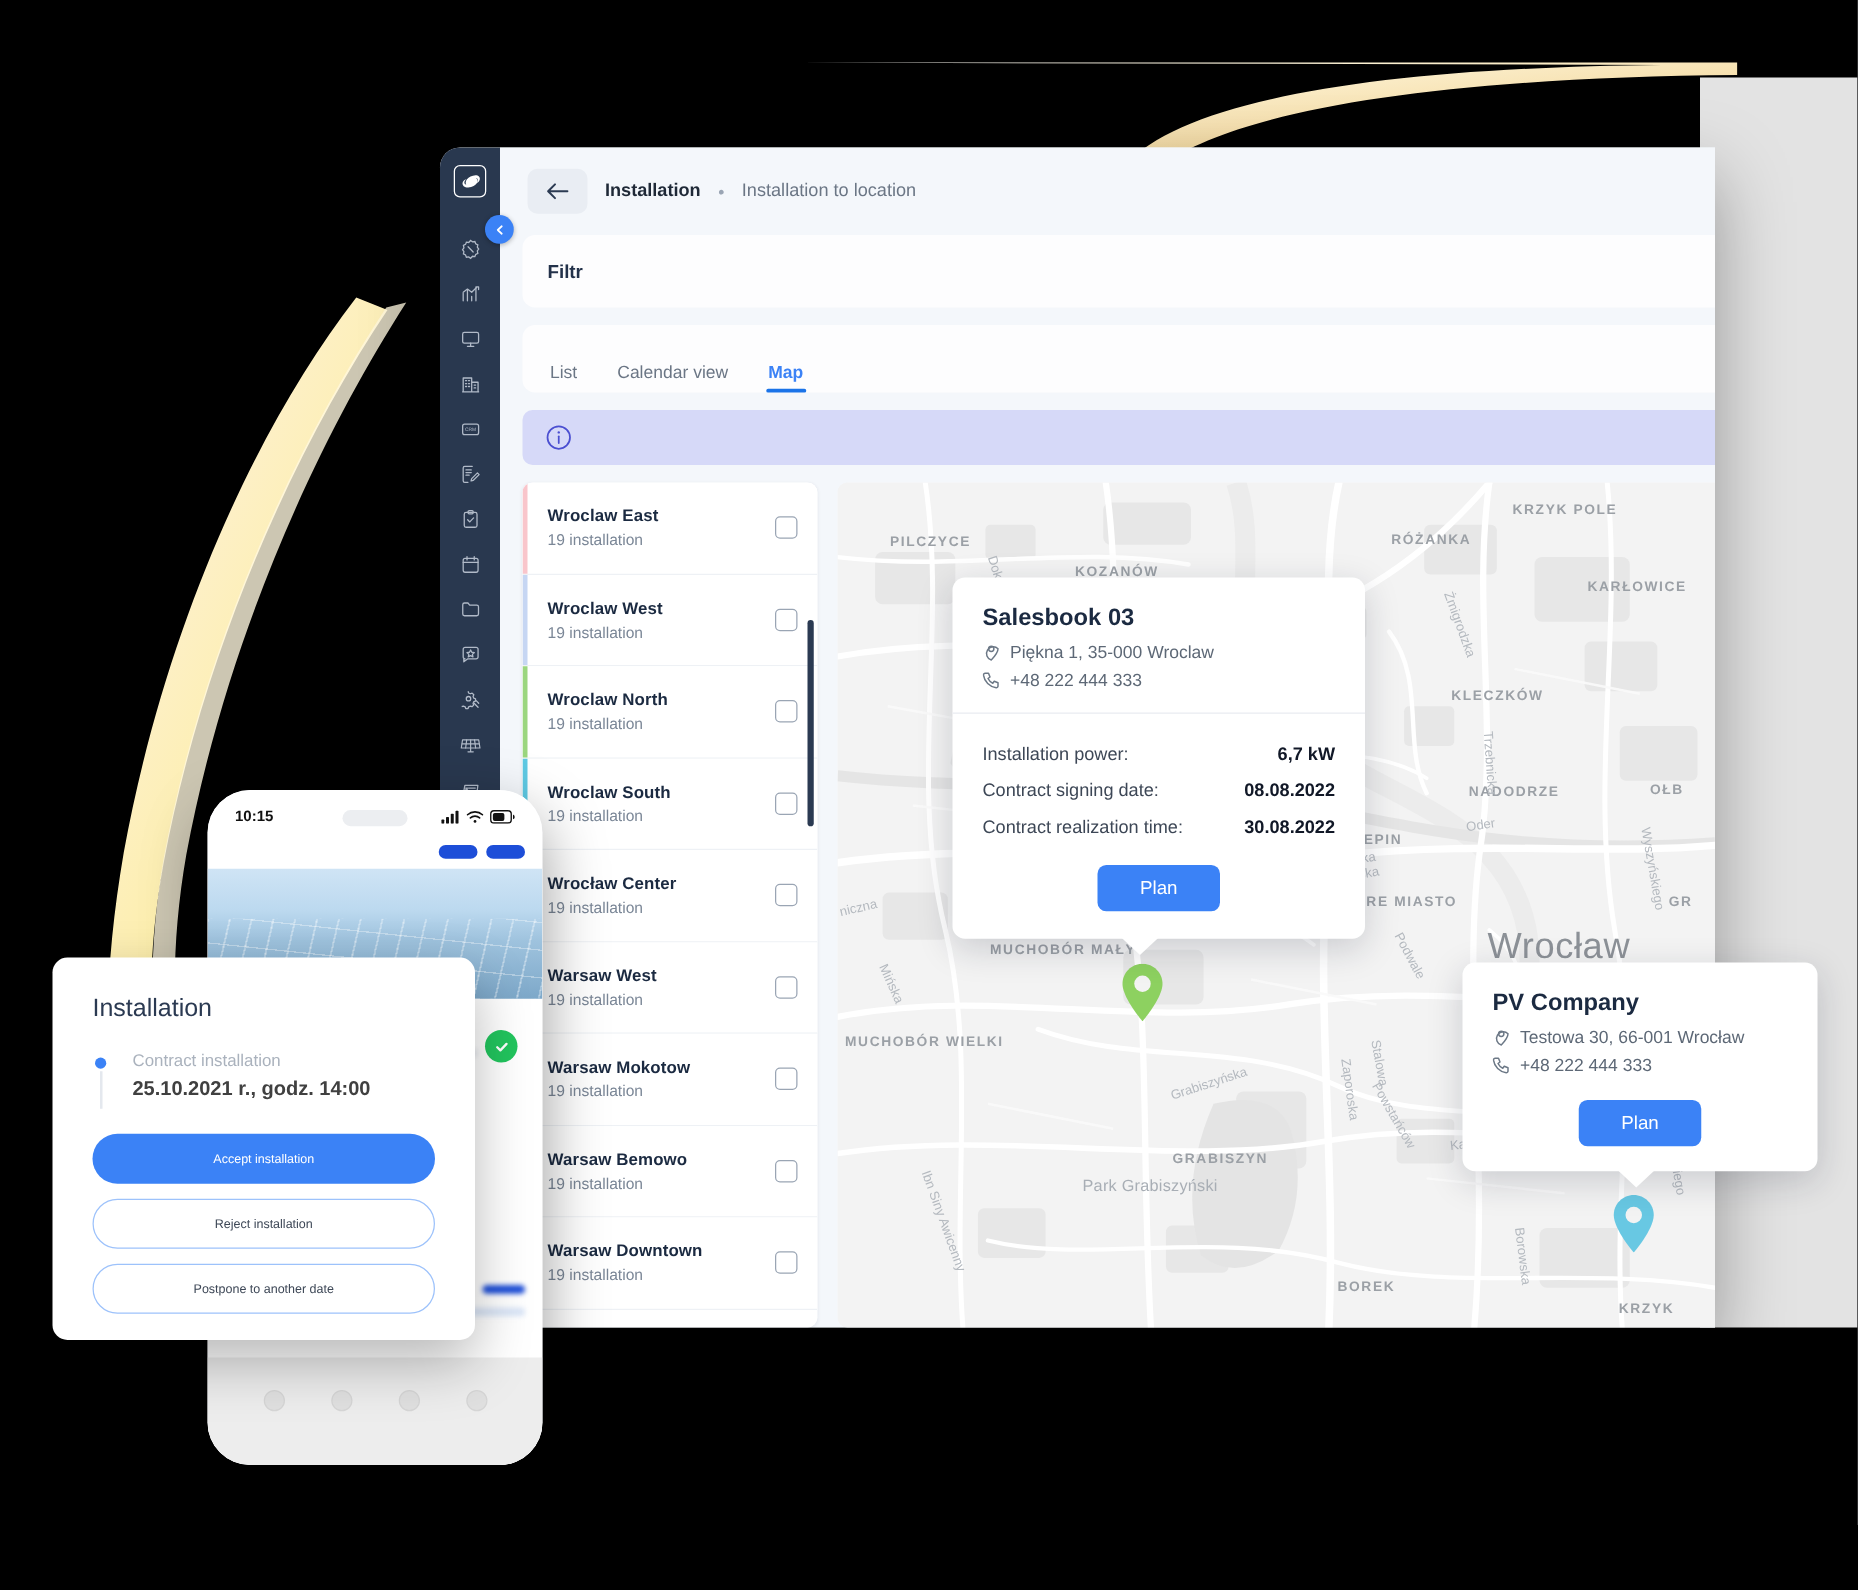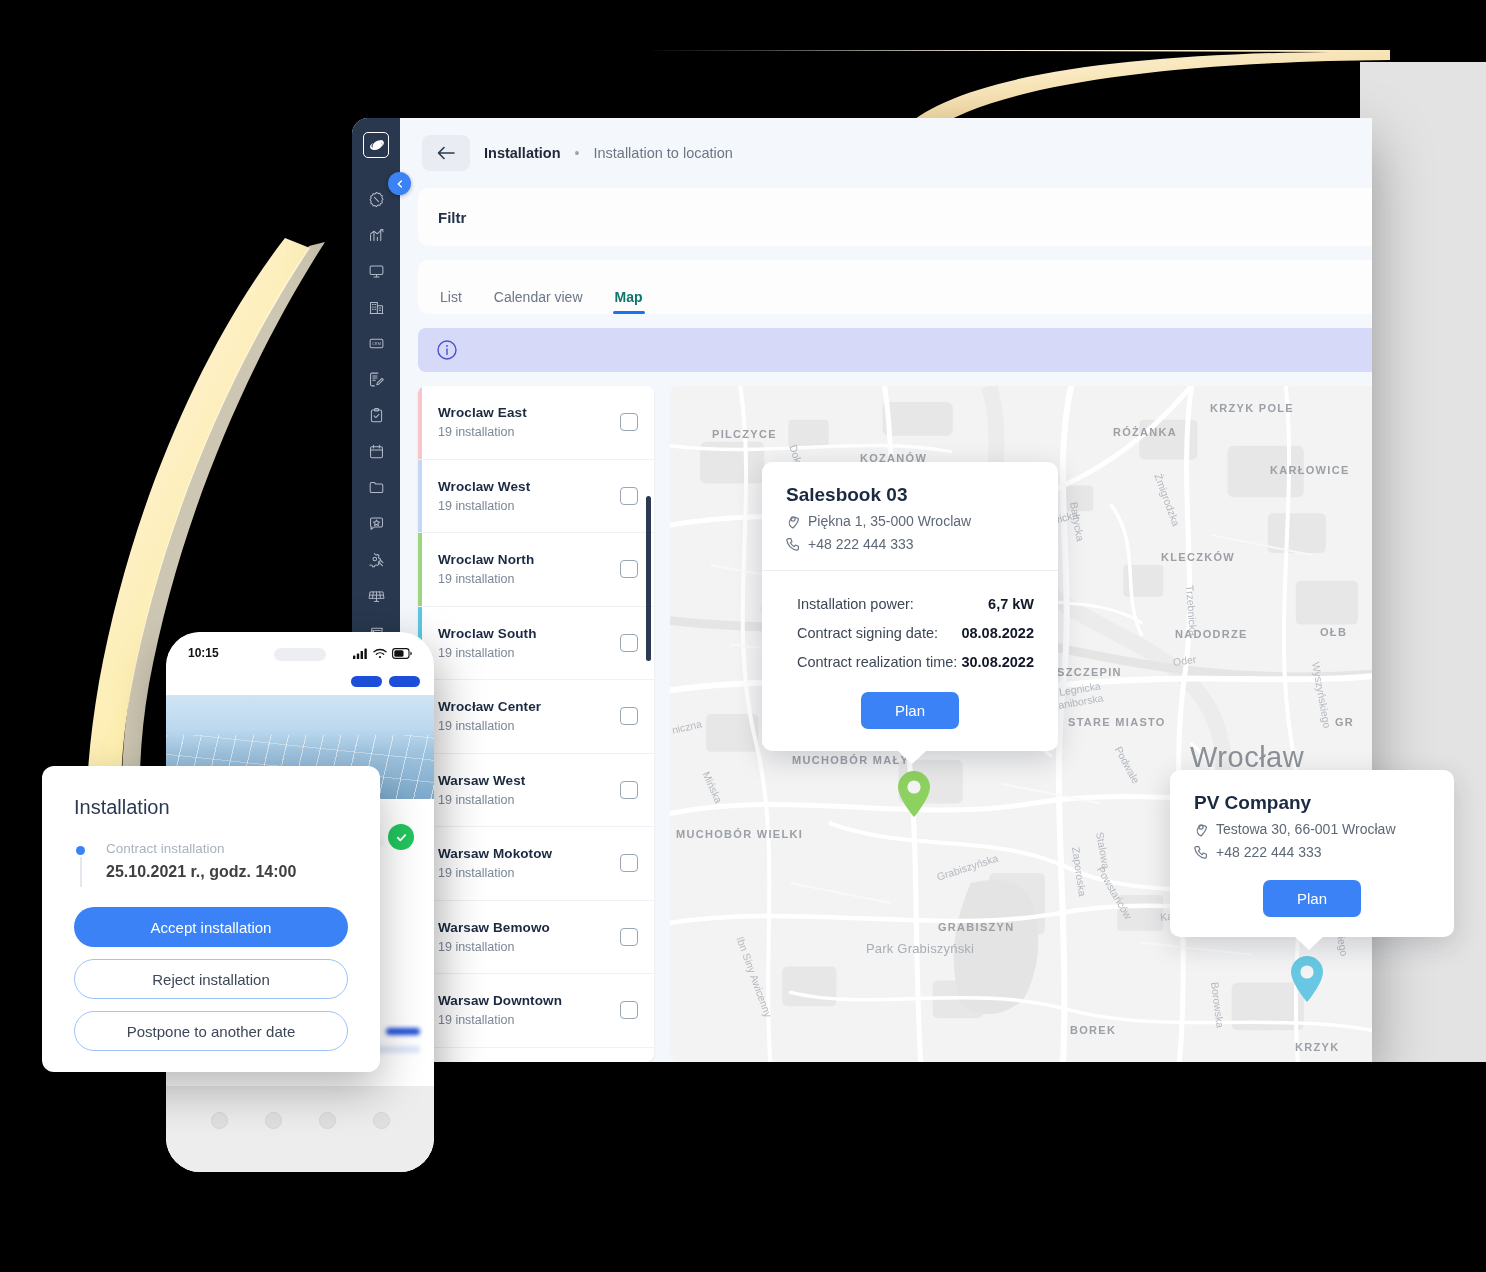--- a/index.html
+++ b/index.html
@@ -87,21 +87,21 @@
   .filter-label { font-size: 15px; font-weight: 700; color: #23324a; }
 
   .tabs-card {
     margin: 14px 0 0 18px; background: #fdfdfe; border-radius: 10px 0 0 10px;
     height: 54px; display: flex; align-items: flex-end; padding: 0 20px;
   }
   .tab {
     font-size: 14px; color: #6b7685; padding: 0 2px 9px 2px; margin-right: 28px;
     cursor: pointer; position: relative;
   }
-  .tab.active { color: #0f766e; font-weight: 700; }
+  .tab.active { color: #3b82f6; font-weight: 700; }
   .tab.active::after {
     content: ""; position: absolute; left: 0; right: 0; bottom: 0;
     height: 3px; background: #1a73e8; border-radius: 2px;
   }
 
   .banner {
     margin: 14px 0 0 18px; background: #d6d9f8; border-radius: 8px 0 0 8px;
     height: 44px; display: flex; align-items: center; gap: 16px; padding: 0 18px;
   }
   .banner-text { font-size: 13px; font-weight: 700; color: #4b4fd1; white-space: nowrap; }
@@ -167,21 +167,21 @@
     content: ""; position: absolute; bottom: -13px; width: 0; height: 0;
     border-left: 15px solid transparent; border-right: 15px solid transparent;
     border-top: 14px solid #fff;
   }
   .popup-title { font-size: 19px; font-weight: 700; color: #1b2a41; }
   .popup-line {
     display: flex; align-items: center; gap: 8px;
     font-size: 14px; color: #5d6876; margin-top: 7px;
   }
   .popup-divider { height: 1px; background: #e9ecf1; }
-  .kv { display: flex; justify-content: space-between; align-items: center; margin-top: 13px; margin-left: 11px; }
+  .kv { display: flex; justify-content: space-between; align-items: center; margin-top: 13px; }
   .kv .k { font-size: 14.5px; color: #3d4756; }
   .kv .v { font-size: 14.5px; color: #111827; font-weight: 700; }
   .plan-btn {
     background: #3b82f6; color: #fff; border: none; border-radius: 7px;
     font-size: 15px; font-family: inherit; cursor: pointer;
     padding: 10px 34px; display: block; margin: 0 auto;
   }
 
   
   .phone {
@@ -245,21 +245,21 @@
     position: absolute; left: 2px; top: 5px; width: 9px; height: 9px;
     border-radius: 50%; background: #3b82f6;
   }
   .tl-line {
     position: absolute; left: 6px; top: 16px; bottom: -6px; width: 1.5px; background: #e4e8ee;
   }
   .tl-label { font-size: 13.5px; color: #aab2bd; }
   .tl-value { font-size: 16px; color: #404040; font-weight: 700; margin-top: 7px; }
   .btn-stack { margin-top: 26px; display: flex; flex-direction: column; gap: 12px; }
   .btn {
-    height: 40px; border-radius: 20px; font-size: 15px; font-family: inherit;
+    height: 40px; border-radius: 20px; font-size: 10px; font-family: inherit;
     cursor: pointer; display: flex; align-items: center; justify-content: center;
   }
   .btn-primary { background: #3b82f6; color: #fff; border: none; }
   .btn-outline { background: #fff; color: #3d4756; border: 1.3px solid #9dc2fb; }
 </style>
 </head>
 <body>
 
 <div class="stage" data-name="page-root">
 
@@ -629,21 +629,21 @@
             <svg width="34" height="46" viewBox="0 0 34 46">
               <path d="M17 0C8.2 0 1 7.2 1 16c0 11.6 16 30 16 30s16-18.4 16-30C33 7.2 25.8 0 17 0z" fill="#68c8e3"></path>
               <circle cx="17" cy="16" r="6.6" fill="#f3f3f3"></circle>
             </svg>
           </div>
         </div>
       </div>
     </div>
   </div>
 
-  <div class="popup" data-name="popup-salesbook" style="left:762px; top:462px; width:296px;">
+  <div class="popup" data-name="popup-salesbook" style="left:762px; top:462px; width:330px;">
     <div style="padding:22px 24px 18px;">
       <div class="popup-title" data-name="popup-salesbook-title">Salesbook 03</div>
       <div class="popup-line" data-name="popup-salesbook-address">
         <svg width="14" height="16" viewBox="0 0 14 16" fill="none" stroke="#6c7886" stroke-width="1.2" data-name="location-pin-icon">
           <path d="M7 15s5.4-5.6 5.4-9A5.4 5.4 0 107 15z"></path>
             <circle cx="7" cy="6" r="2.1"></circle>
         </svg>
         <span data-name="popup-salesbook-address-text">Piękna 1, 35-000 Wroclaw</span>
       </div>
       <div class="popup-line" data-name="popup-salesbook-phone">

